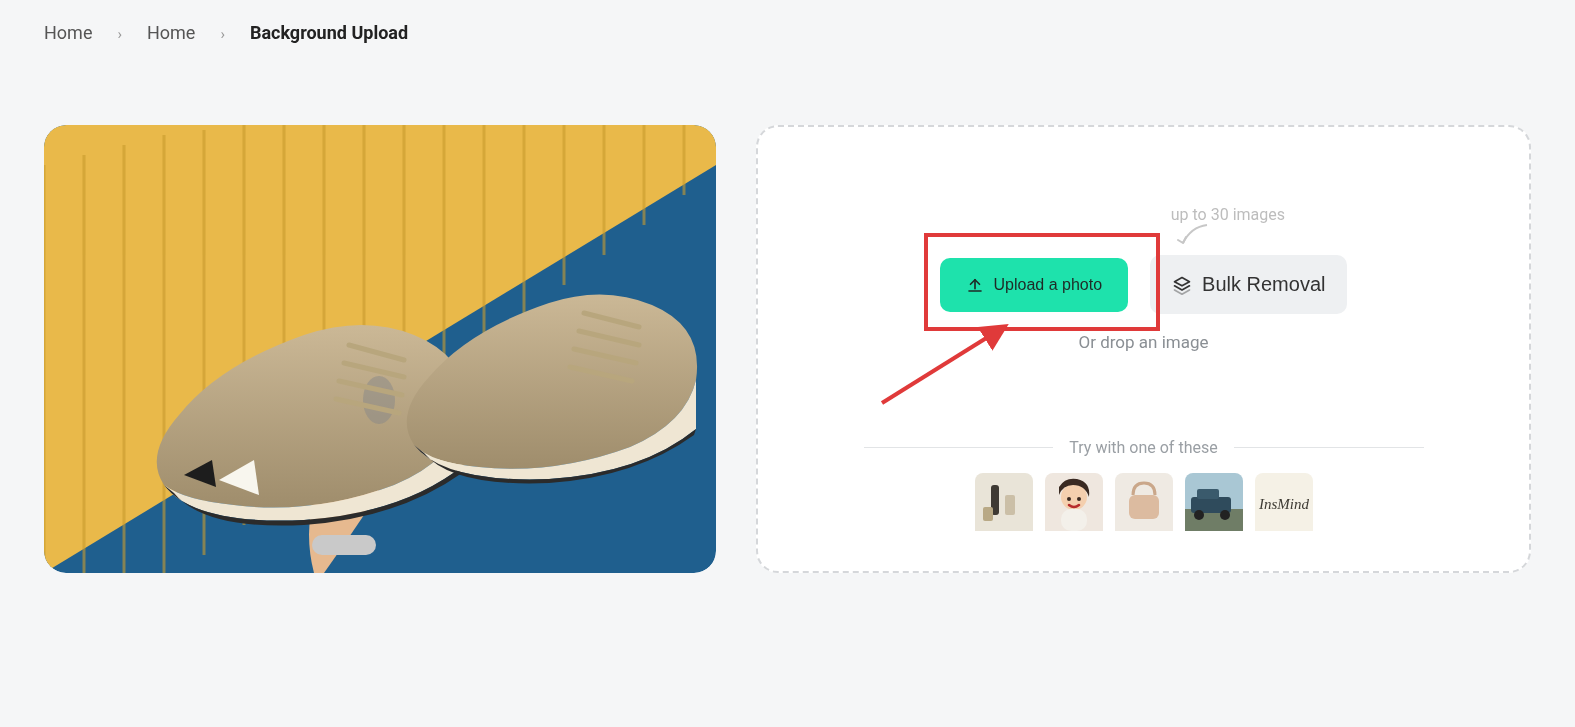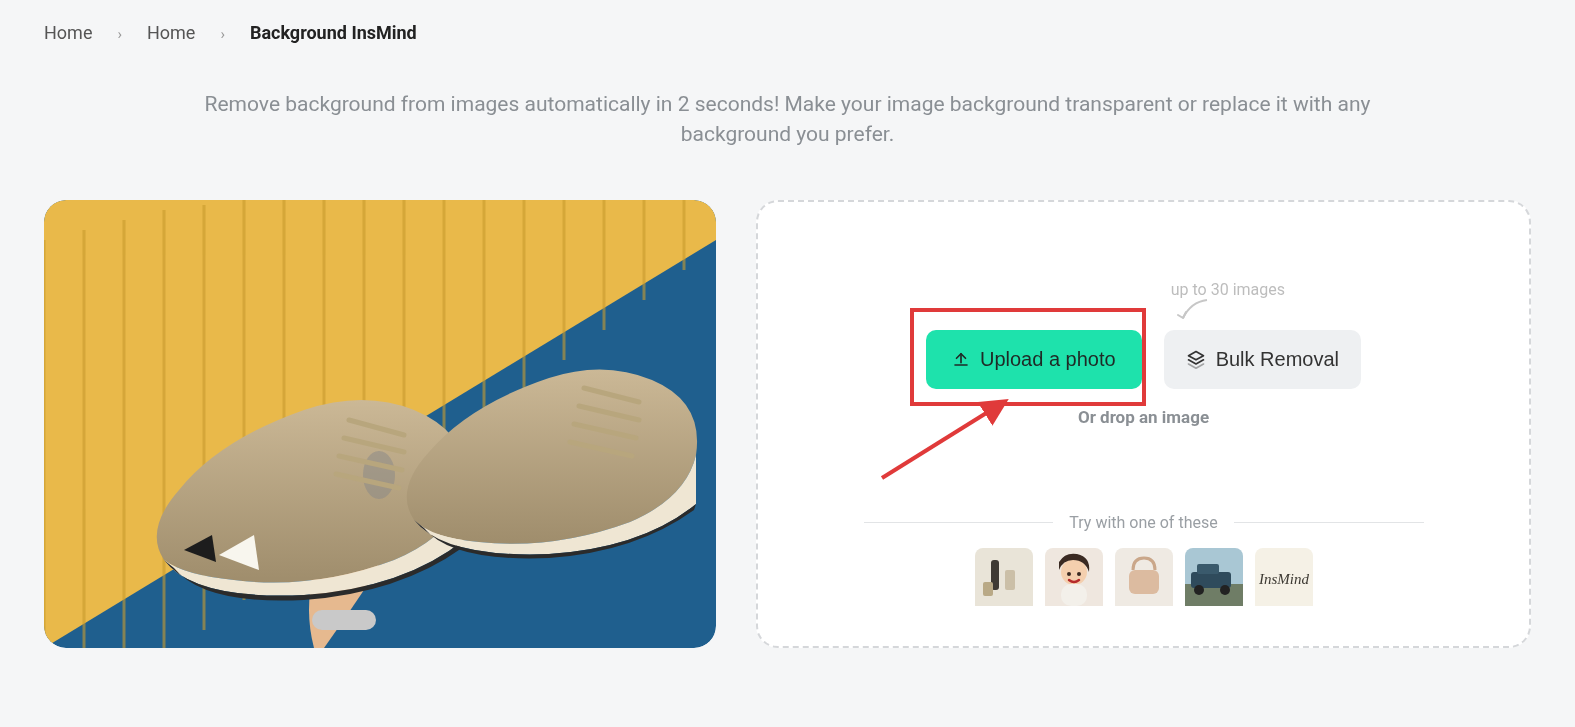--- a/index.html
+++ b/index.html
@@ -82,21 +82,21 @@
     gap: 22px;
     margin-top: 108px;
     position: relative;
   }
   .upload-btn {
     background: #1ee2ac;
     color: #1f2a26;
     border: none;
     border-radius: 10px;
     padding: 18px 26px;
-    font-size: 20px;
+    font-size: 16px;
     font-weight: 500;
     display: inline-flex;
     align-items: center;
     gap: 10px;
     cursor: pointer;
   }
   .upload-btn svg { width: 18px; height: 18px; }
   .red-box {
     position: absolute;
     border: 4px solid #e03a3a;
@@ -117,21 +117,20 @@
     display: inline-flex;
     align-items: center;
     gap: 10px;
     cursor: pointer;
   }
   .bulk-btn svg { width: 20px; height: 20px; }
   .drop-hint {
     margin-top: 18px;
     color: #8a8f94;
     font-size: 17px;
-    font-weight: bold;
   }
   .red-arrow {
     position: absolute;
     top: 192px;
     left: 118px;
     pointer-events: none;
   }
   .samples-wrap {
     position: absolute;
     bottom: 26px;
@@ -172,25 +171,24 @@
   .samples .thumb svg { display: block; }
 </style>
 </head>
 <body>
 
 <nav class="breadcrumb">
   <a href="#" style="text-decoration:none;color:#555;">Home</a>
   <span class="sep">›</span>
   <a href="#" style="text-decoration:none;color:#555;">Home</a>
   <span class="sep">›</span>
-  <span class="current">Background InsMind</span>
+  <span class="current">Background Upload</span>
 </nav>
 
 <section class="hero">
-  <p>Remove background from images automatically in 2 seconds! Make your image background transparent or replace it with any background you prefer.</p>
 </section>
 
 <div class="cols">
   <div class="left">
     <svg width="672" height="448" viewBox="0 0 672 448">
       <defs>
         <clipPath id="round">
             <rect width="672" height="448" rx="22"></rect>
           </clipPath>
         <linearGradient id="shoeGrad" x1="0" y1="0" x2="0" y2="1">

